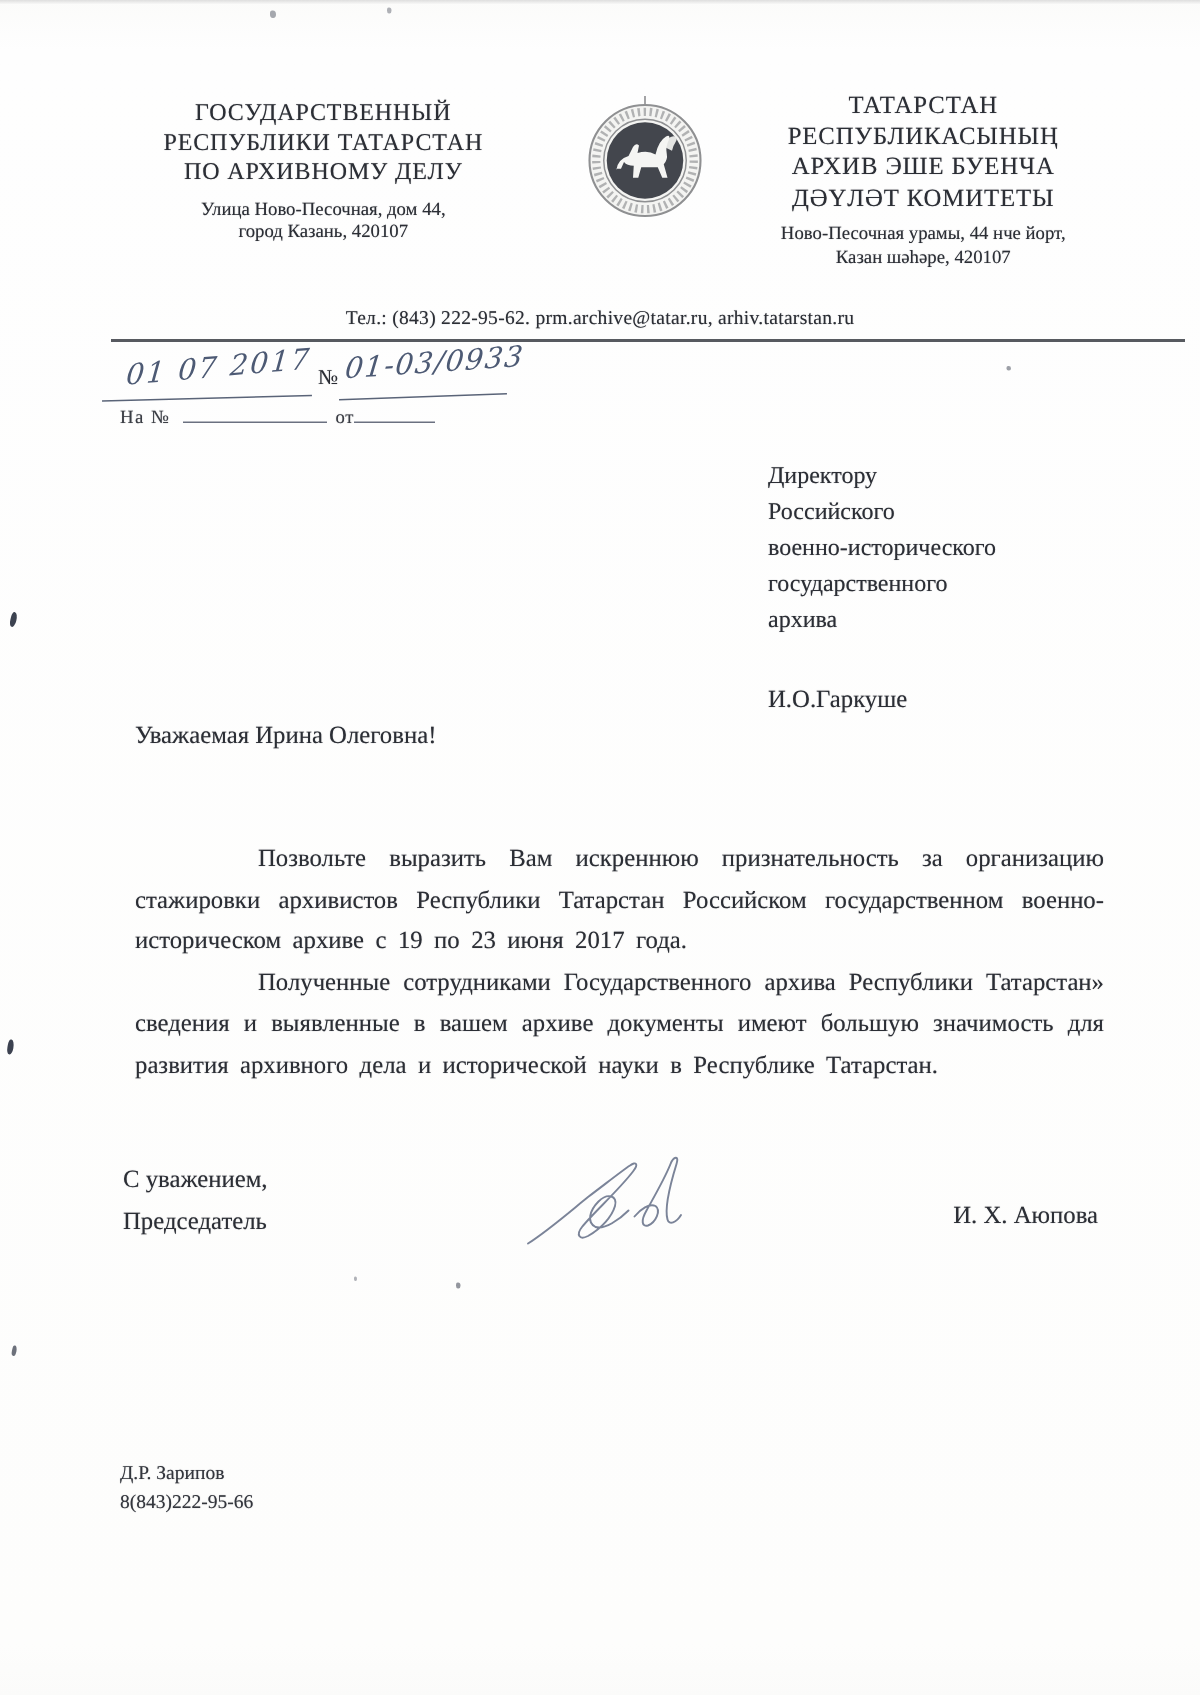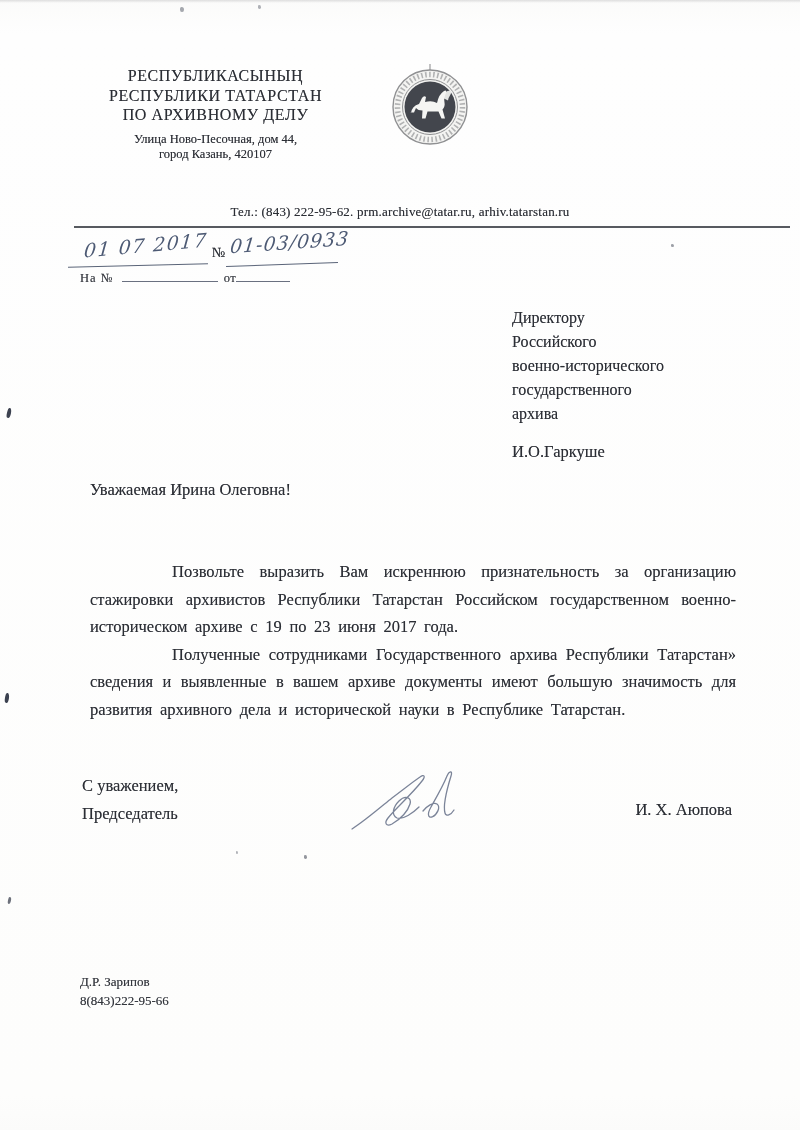--- a/index.html
+++ b/index.html
@@ -60,21 +60,21 @@
 
   .reply-row { position: absolute; left: 80px; top: 271px; font-size: 12.5px; color: #3a3d44; }
   .reply-label { letter-spacing: 1px; }
   .reply-line-1 { display: inline-block; width: 96px; border-bottom: 1.2px solid #6a7080; margin-left: 8px; }
   .reply-from { margin-left: 6px; letter-spacing: .5px; }
   .reply-line-2 { display: inline-block; width: 54px; border-bottom: 1.2px solid #6a7080; }
 
   
   .addressee { position: absolute; left: 512px; top: 306px; width: 230px; }
   .addressee .line { display: block; font-size: 16px; line-height: 24px; }
-  .addressee .name { display: block; font-size: 16.5px; margin-top: 16px; }
+  .addressee .name { display: block; font-size: 16.5px; margin-top: 30px; }
 
   
   .salutation { position: absolute; left: 90px; top: 480px; width: 640px; font-size: 16.5px; }
 
   .body-text { position: absolute; left: 90px; top: 522px; width: 646px; margin-top: 36px; }
   .body-text p {
     font-size: 16.5px; line-height: 27.6px;
     text-align: justify; text-indent: 82px;
     word-spacing: 3.5px;
   }
@@ -99,41 +99,51 @@
   .speck.s6 { left: 180px; top: 7px; width: 4px; height: 5px; opacity: .45; }
   .speck.s7 { left: 258px; top: 5px; width: 3px; height: 4px; opacity: .4; }
   .speck.s8 { left: 236px; top: 851px; width: 2px; height: 3px; opacity: .4; }
 </style>
 </head>
 <body>
 
 <div class="page">
 
   <div class="org-left txt">
-    <span class="org-line">РЕСПУБЛИКАСЫНЫҢ</span>
+    <span class="org-line">ГОСУДАРСТВЕННЫЙ</span>
     <span class="org-line">РЕСПУБЛИКИ ТАТАРСТАН</span>
     <span class="org-line">ПО АРХИВНОМУ ДЕЛУ</span>
     <div class="addr">
       <span>Улица Ново-Песочная, дом 44,</span>
       <span>город Казань, 420107</span>
     </div>
   </div>
 
   <div class="emblem">
     <svg width="78" height="82" viewBox="0 0 78 82">
       <line x1="39" y1="0" x2="39" y2="6" stroke="#9a9a9c" stroke-width="1.2"></line>
       <circle cx="39" cy="43" r="37" fill="#f4f4f2" stroke="#8f9092" stroke-width="1.4"></circle>
       <circle cx="39" cy="43" r="32.5" fill="none" stroke="#9b9c9e" stroke-width="5.5" stroke-dasharray="1.6 2.4" opacity="0.75"></circle>
       <circle cx="39" cy="43" r="27.5" fill="none" stroke="#8f9092" stroke-width="1"></circle>
       <circle cx="39" cy="43" r="25.5" fill="#43464d"></circle>
       <path fill="#f5f5f3" d="M20,49 q1,-7 8,-9 l3,-6 q2,-3 4,-1 l-1,5 q7,-2 12,1 q2,-9 7,-12 q3,-1.5 2,2 q-2.5,5 -1.5,9.5 q0.8,4 -2,7 l2.5,9 l-3.5,0 l-3,-7 l-11,0 l-2,7 l-3.5,0 l0.5,-8 q-4.5,0 -6.5,-2.5 l-2,4.5 l-3.5,0 z"></path>
       <path fill="#f5f5f3" d="M52,31 q4,-5 7,-4 q2,1 0.5,3.5 q-2,3 -2.5,6 l-4,-2 z" opacity="0.9"></path>
     </svg>
   </div>
 
+  <div class="org-right txt">
+    <span class="org-line">ТАТАРСТАН</span>
+    <span class="org-line">РЕСПУБЛИКАСЫНЫҢ</span>
+    <span class="org-line">АРХИВ ЭШЕ БУЕНЧА</span>
+    <span class="org-line">ДӘҮЛӘТ КОМИТЕТЫ</span>
+    <div class="addr">
+      <span>Ново-Песочная урамы, 44 нче йорт,</span>
+      <span>Казан шәһәре, 420107</span>
+    </div>
+  </div>
 
   <div class="contact txt">Тел.: (843) 222-95-62. prm.archive@tatar.ru, arhiv.tatarstan.ru</div>
   <div class="hrule"></div>
 
   <div class="ref-date hand">01 07 2017</div>
   <div class="ref-date-line"></div>
   <div class="ref-no-label txt">№</div>
   <div class="ref-number hand">01-03/0933</div>
   <div class="ref-number-line"></div>
 

